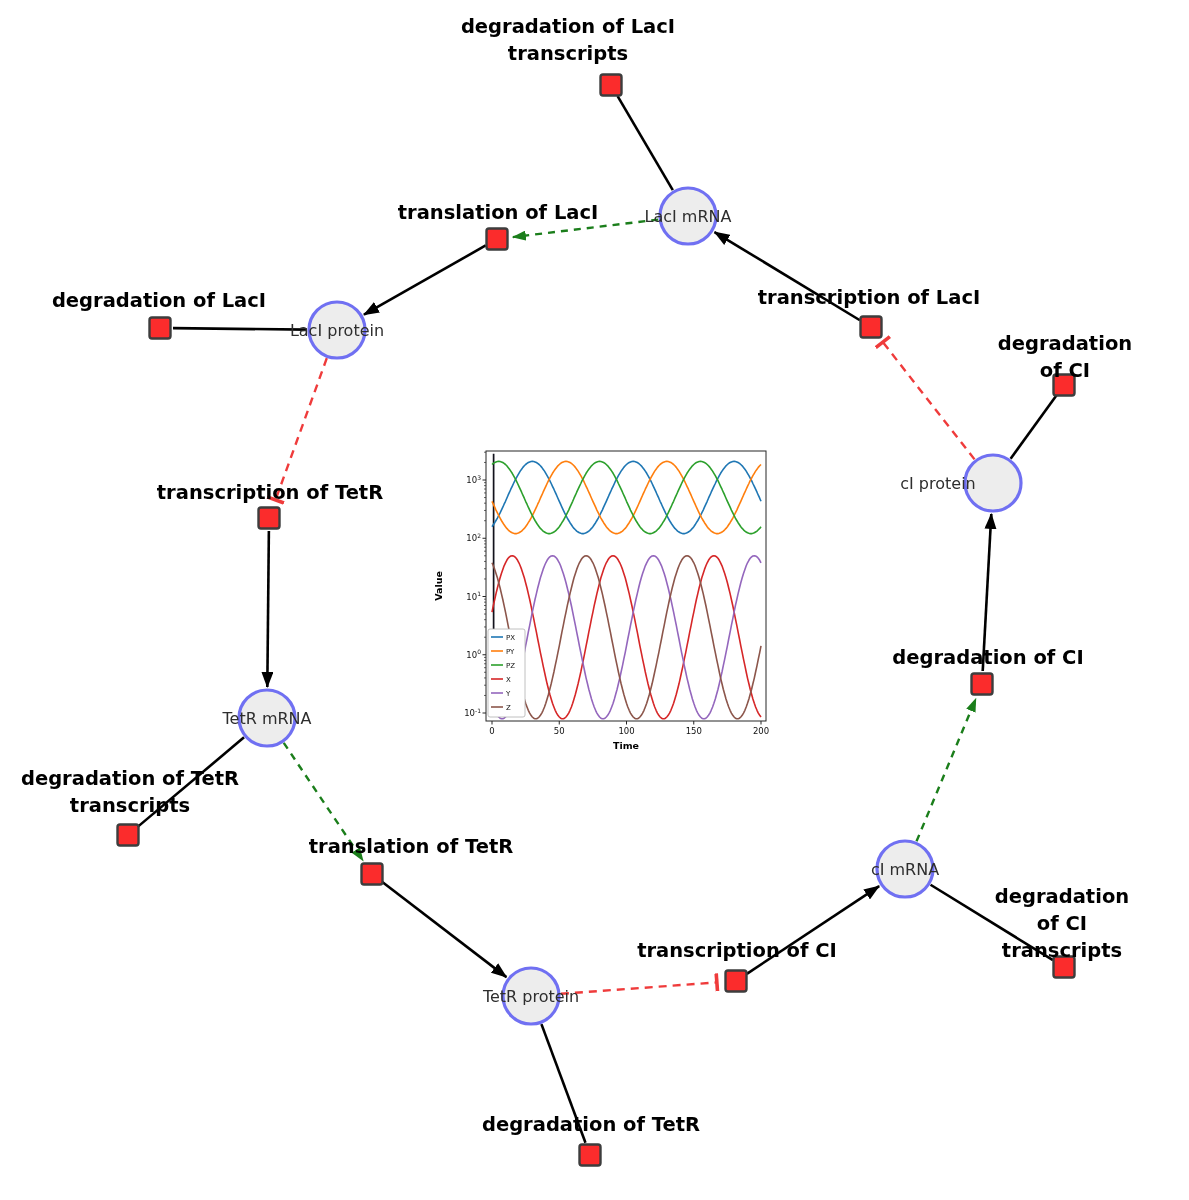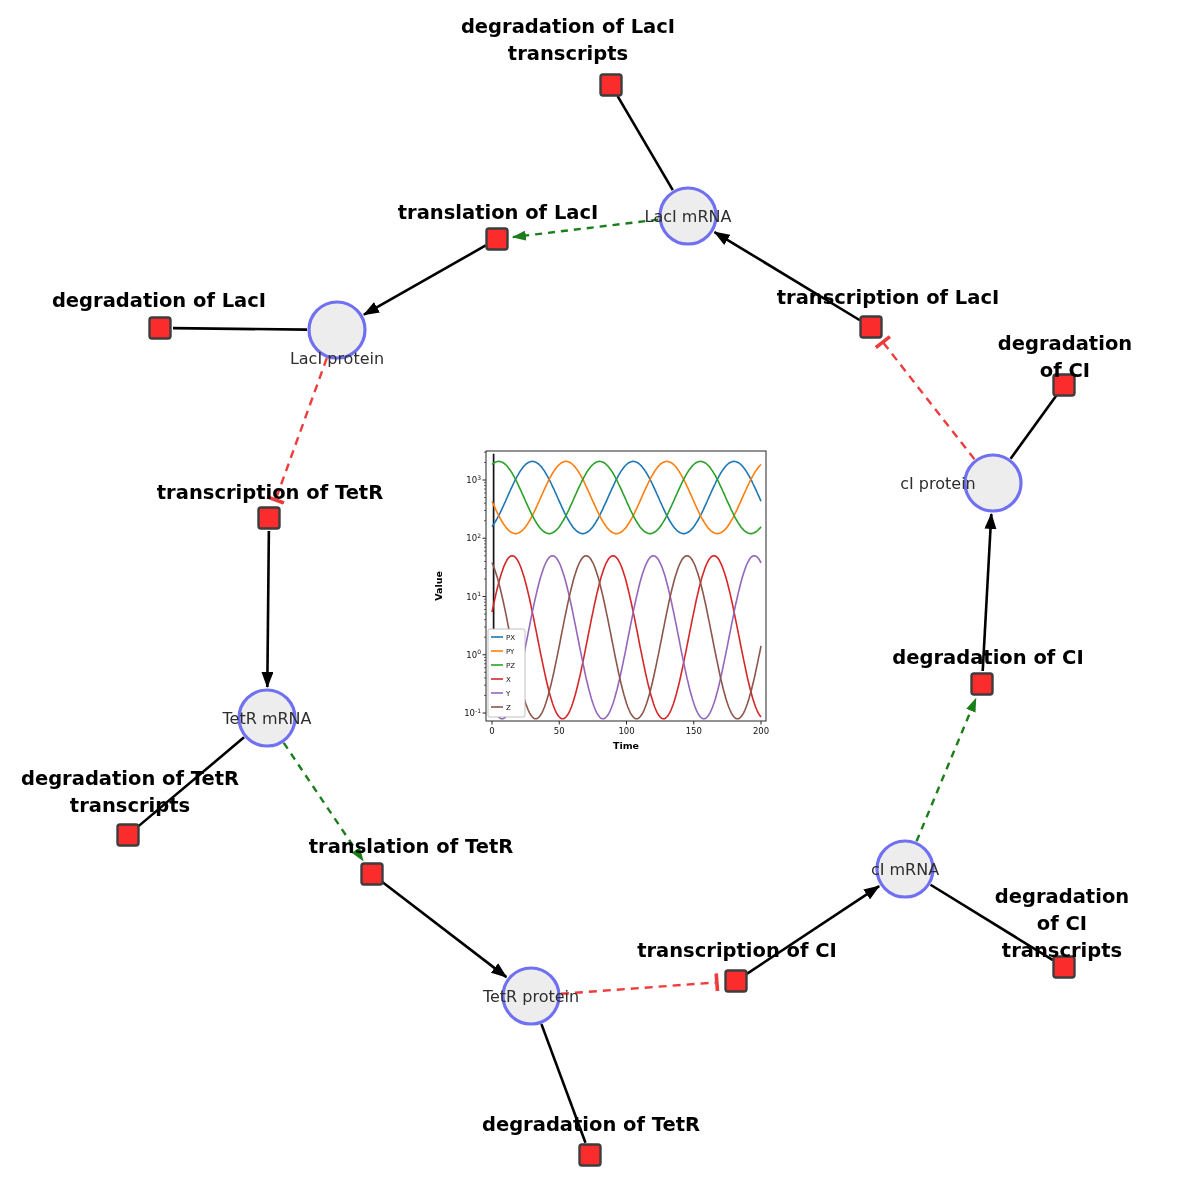--- a/index.html
+++ b/index.html
@@ -65,29 +65,29 @@
         <circle cx="688" cy="216" r="28" fill="#ededed" stroke="#7070f2" stroke-width="3.2"></circle>
         <circle cx="337" cy="330" r="28" fill="#ededed" stroke="#7070f2" stroke-width="3.2"></circle>
         <circle cx="267" cy="718" r="28" fill="#ededed" stroke="#7070f2" stroke-width="3.2"></circle>
         <circle cx="531" cy="996" r="28" fill="#ededed" stroke="#7070f2" stroke-width="3.2"></circle>
         <circle cx="905" cy="869" r="28" fill="#ededed" stroke="#7070f2" stroke-width="3.2"></circle>
         <circle cx="993" cy="483" r="28" fill="#ededed" stroke="#7070f2" stroke-width="3.2"></circle>
       </g>
     </svg>
   <div id="labels">
       <div class="sp-label" style="left: 688px; top: 216px;">LacI mRNA</div>
-      <div class="sp-label" style="left: 337px; top: 330px; margin-top: 28px;">LacI protein</div>
+      <div class="sp-label" style="left: 337px; top: 330px;">LacI protein</div>
       <div class="sp-label" style="left: 267px; top: 718px;">TetR mRNA</div>
       <div class="sp-label" style="left: 531px; top: 996px;">TetR protein</div>
       <div class="sp-label" style="left: 905px; top: 869px;">cI mRNA</div>
       <div class="sp-label" style="left: 938px; top: 483px;">cI protein</div>
       <div class="rx-label" style="left: 568px; top: 41px;">degradation of LacI
 transcripts</div>
       <div class="rx-label" style="left: 498px; top: 213px;">translation of LacI</div>
-      <div class="rx-label" style="left: 888px; top: 298px;">transcription of LacI</div>
+      <div class="rx-label" style="left: 869px; top: 298px;">transcription of LacI</div>
       <div class="rx-label" style="left: 159px; top: 301px;">degradation of LacI</div>
       <div class="rx-label" style="left: 1065px; top: 358px;">degradation of CI</div>
       <div class="rx-label" style="left: 270px; top: 493px;">transcription of TetR</div>
       <div class="rx-label" style="left: 988px; top: 658px;">degradation of CI</div>
       <div class="rx-label" style="left: 130px; top: 793px;">degradation of TetR
 transcripts</div>
       <div class="rx-label" style="left: 373px; top: 847px; margin-left: 38px;">translation of TetR</div>
       <div class="rx-label" style="left: 737px; top: 951px; text-align: right;">transcription of CI</div>
       <div class="rx-label" style="left: 1062px; top: 924px;">degradation of CI
 transcripts</div>

